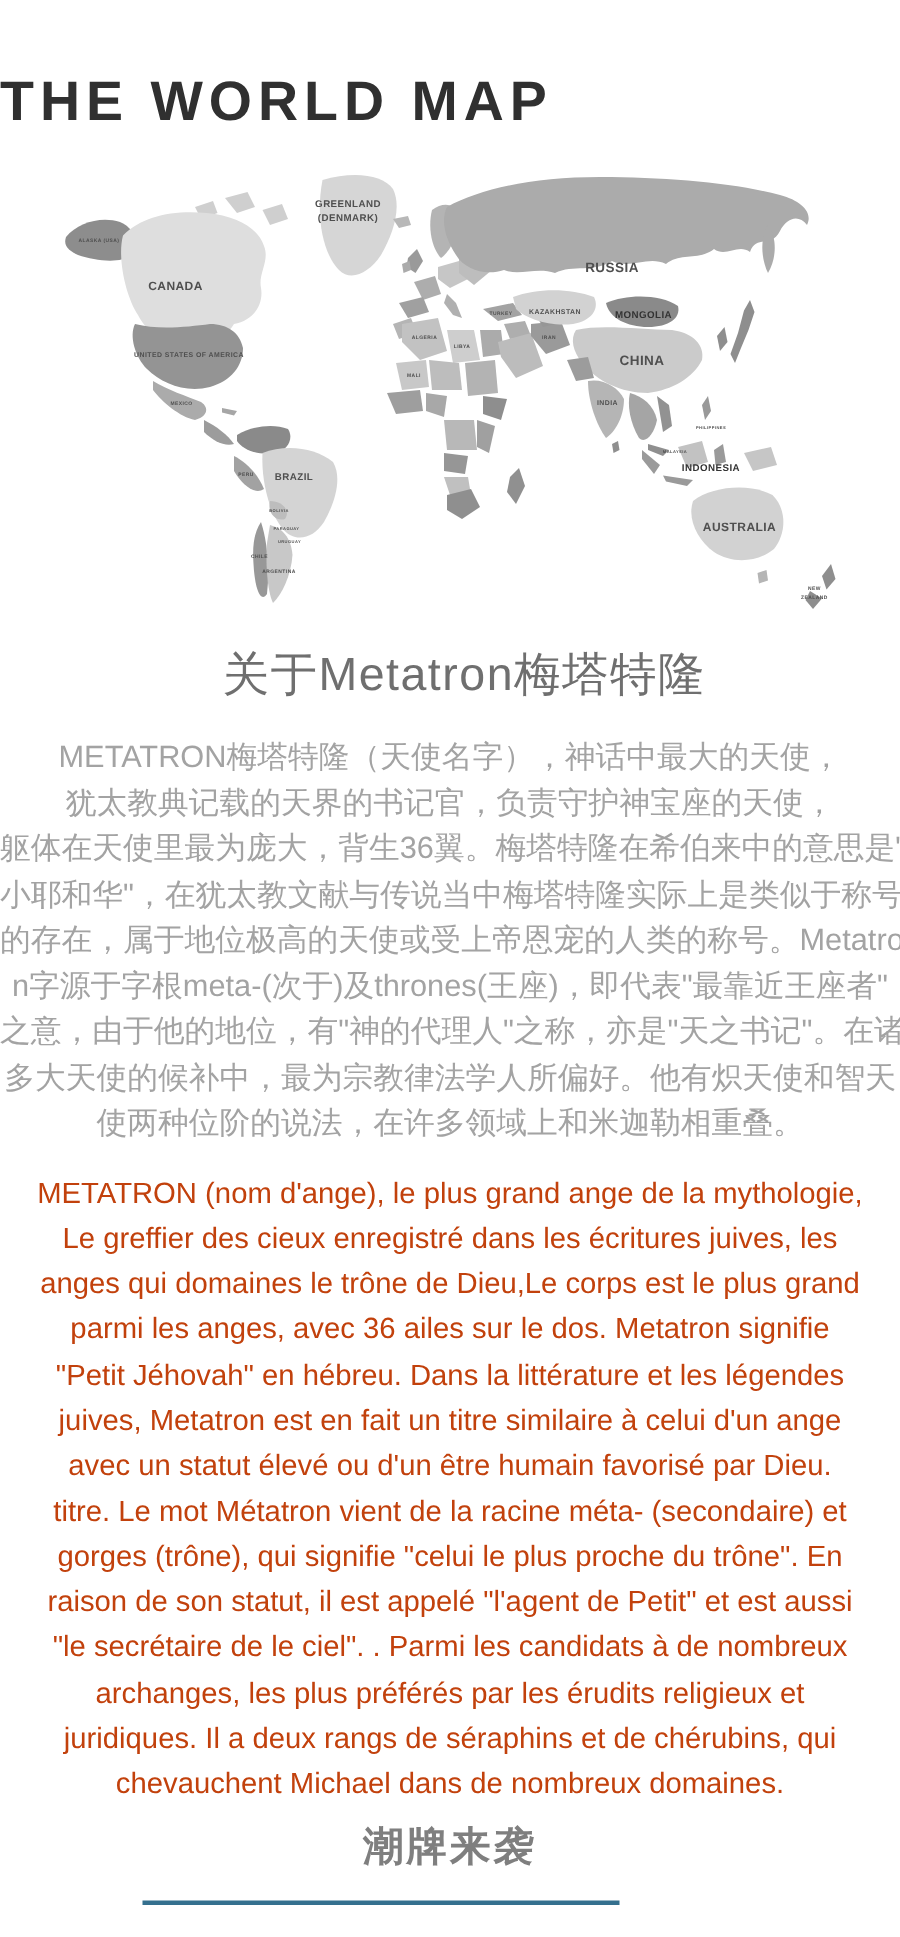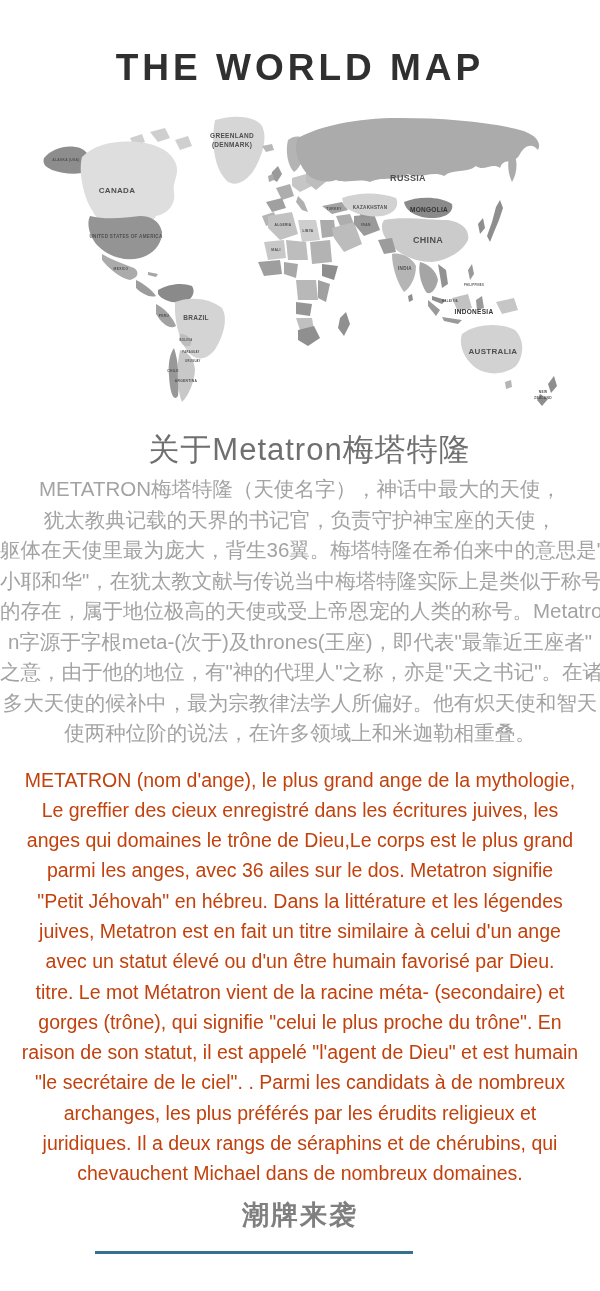--- a/index.html
+++ b/index.html
@@ -1,41 +1,41 @@
 <!DOCTYPE html>
 <html><head>
 <meta charset="utf-8">
 <style>
   html,body{margin:0;padding:0;background:#ffffff;}
   body{width:600px;min-height:1291px;font-family:"Liberation Sans",sans-serif;}
   .page{width:600px;overflow:hidden;}
 
   .main-title{
-    margin-top:46px;text-align:center;font-size:37px;font-weight:600;
+    margin-top:46px;text-align:left;font-size:37px;font-weight:600;
     letter-spacing:4px;color:#303030;line-height:44px;
   }
 
   .map-wrap{margin-top:22px;width:600px;height:310px;}
   .map-wrap svg{display:block;}
   .map-label{font-family:"Liberation Sans",sans-serif;font-weight:700;fill:#4f4f4f;letter-spacing:.3px;text-anchor:middle;}
   .lbl-xl{font-size:9px;}
   .lbl-lg{font-size:8px;}
   .lbl-md{font-size:6.5px;}
   .lbl-sm{font-size:4.6px;}
   .lbl-xs{font-size:3.3px;}
   .lbl-xxs{font-size:2.7px;}
   .lbl-dark{fill:#333333;}
 
   .about-heading{
     margin-top:6px;text-align:center;font-size:31px;font-weight:300;
     color:#6f6f6f;letter-spacing:1px;line-height:44px;padding-left:19px;
   }
   .para{text-align:center;font-weight:300;}
   .para .line{white-space:nowrap;}
-  .para-zh{margin-top:2px;color:#a3a3a3;font-size:20.5px;line-height:30.5px;}
+  .para-zh{margin-top:18px;color:#a3a3a3;font-size:20.5px;line-height:30.5px;}
   .para-fr{margin-top:16px;color:#c2410c;font-size:19.5px;line-height:30.3px;}
 
   .footer-heading{
     margin-top:6px;text-align:center;font-size:27px;font-weight:700;
     color:#7f7f7f;letter-spacing:2px;line-height:40px;
   }
   .divider{height:3px;width:318px;margin:16px 0 40px 95px;background:#35708e;}
 </style>
 </head>
 <body>
@@ -188,21 +188,21 @@
   <div class="para para-fr">
     <div class="line">METATRON (nom d'ange), le plus grand ange de la mythologie,</div>
     <div class="line">Le greffier des cieux enregistré dans les écritures juives, les</div>
     <div class="line">anges qui domaines le trône de Dieu,Le corps est le plus grand</div>
     <div class="line">parmi les anges, avec 36 ailes sur le dos. Metatron signifie</div>
     <div class="line">"Petit Jéhovah" en hébreu. Dans la littérature et les légendes</div>
     <div class="line">juives, Metatron est en fait un titre similaire à celui d'un ange</div>
     <div class="line">avec un statut élevé ou d'un être humain favorisé par Dieu.</div>
     <div class="line">titre. Le mot Métatron vient de la racine méta- (secondaire) et</div>
     <div class="line">gorges (trône), qui signifie "celui le plus proche du trône". En</div>
-    <div class="line">raison de son statut, il est appelé "l'agent de Dieu" et est humain</div>
+    <div class="line">raison de son statut, il est appelé "l'agent de Petit" et est aussi</div>
     <div class="line">"le secrétaire de le ciel". . Parmi les candidats à de nombreux</div>
     <div class="line">archanges, les plus préférés par les érudits religieux et</div>
     <div class="line">juridiques. Il a deux rangs de séraphins et de chérubins, qui</div>
     <div class="line">chevauchent Michael dans de nombreux domaines.</div>
   </div>
 
   <div class="footer-heading">潮牌来袭</div>
 
   <div class="divider"></div>
 

